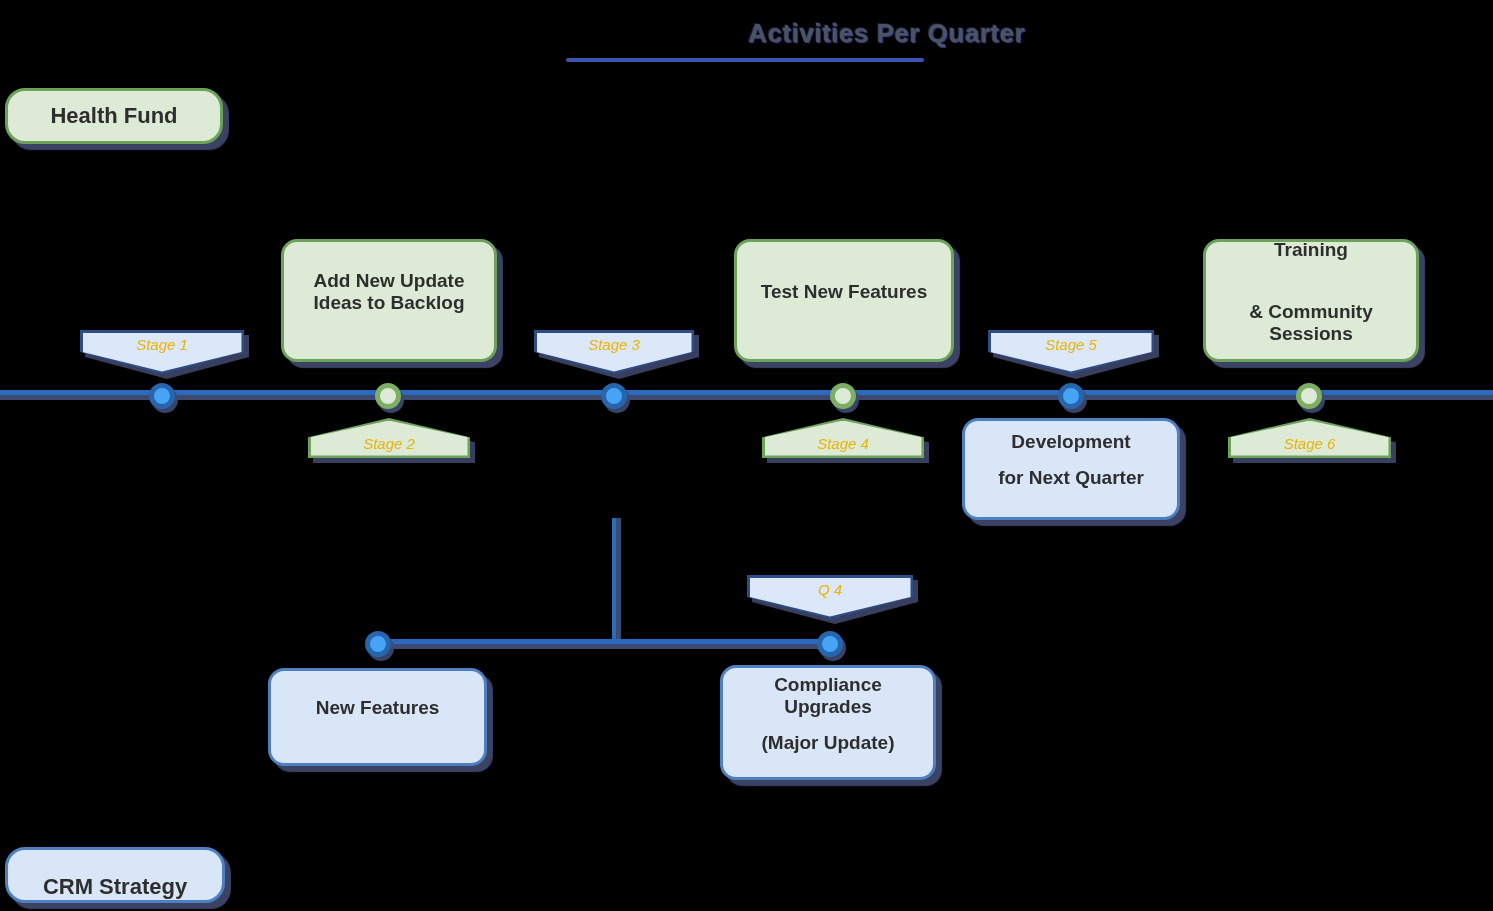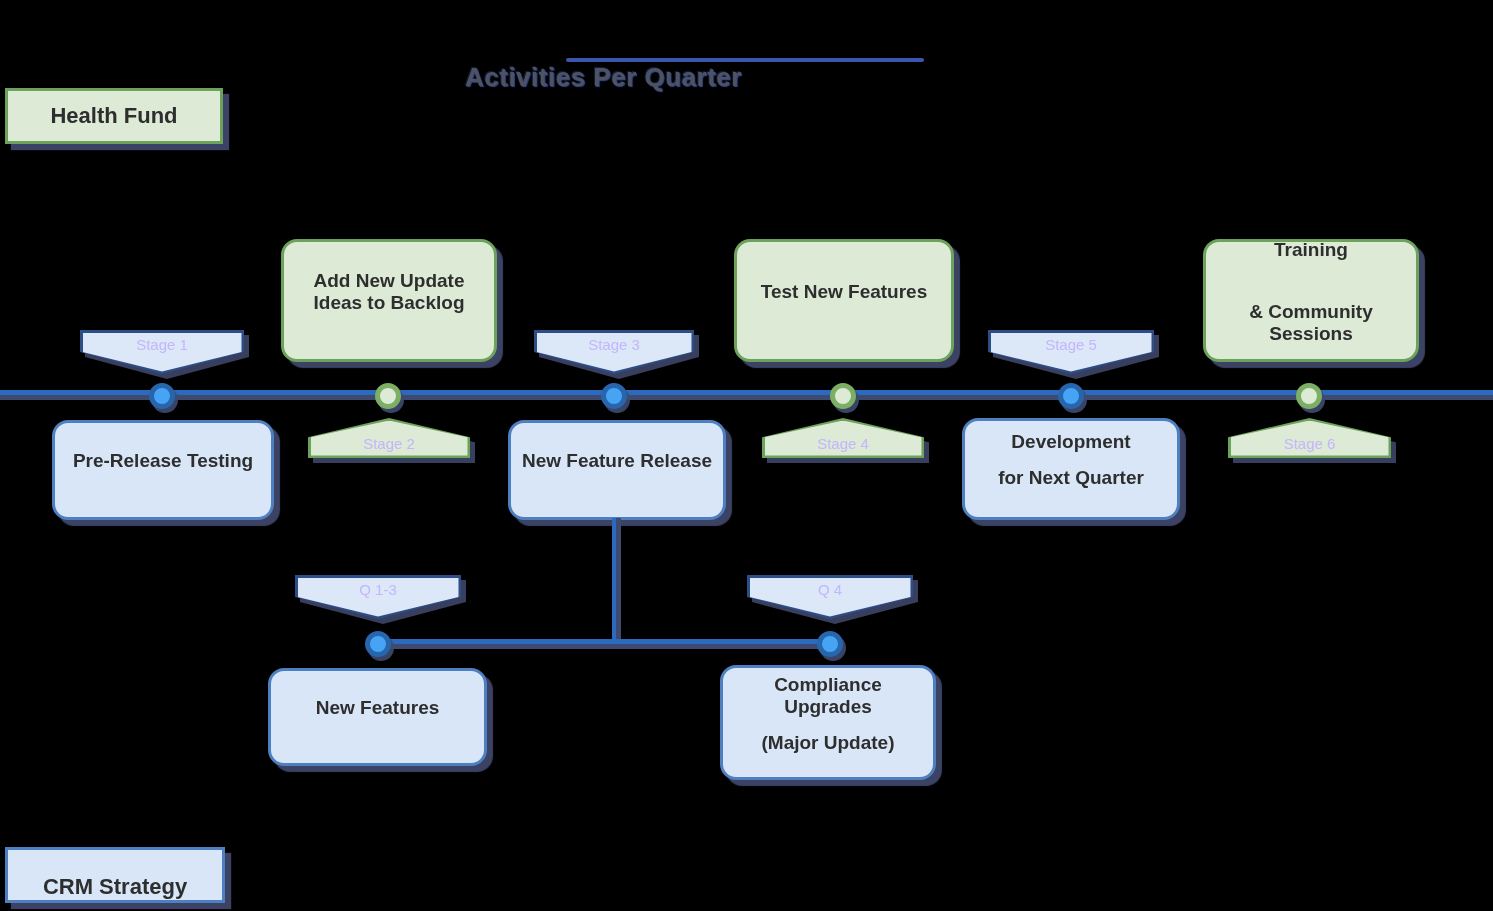--- a/index.html
+++ b/index.html
@@ -2,34 +2,33 @@
 <html style="--green-fill: #dcead6; --green-border: #6da25b; --blue-fill: #d8e6f8; --blue-border: #4e7fc1; --banner-blue-fill: #dce8f8; --banner-border-navy: #2d4d87; --timeline-blue: #2a6abf; --timeline-shadow: #3e4a70; --node-blue: #47a4f5; --node-blue-ring: #2766ad; --node-green-ring: #7caf63; --title-underline: #3c55ae;"><head>
 <meta charset="utf-8">
 <style>
   html,body{margin:0;padding:0;background:#000;}
   .canvas{
     position:relative;width:1493px;height:911px;background:#000;overflow:hidden;
     font-family:"Liberation Sans", sans-serif;
   }
   
   .title{
-    position:absolute;left:465px;top:18px;width:560px;text-align:left;
+    position:absolute;left:465px;top:18px;width:560px;text-align:right;
     font-size:26px;font-weight:bold;color:#4e5362;
     text-shadow:1px 1px 1px rgba(59,79,160,0.9), -1px -1px 1px rgba(59,79,160,0.35);
     letter-spacing:0.5px;
-    margin-top:44px;
   }
   .title-underline{
     position:absolute;left:566px;top:58px;width:358px;height:4px;border-radius:2px;
     background:var(--title-underline,#3c55ae);
   }
   
   .corner-box{
     position:absolute;display:flex;align-items:center;justify-content:center;
-    font-size:22px;font-weight:bold;color:#2e2e2e;border-radius:0;
+    font-size:22px;font-weight:bold;color:#2e2e2e;border-radius:20px;
     box-shadow:6px 6px 1px rgba(62,70,105,0.95);
   }
   .corner-box.green{background:var(--green-fill,#dcead6);border:3px solid var(--green-border,#6da25b);}
   .corner-box.blue{background:var(--blue-fill,#d8e6f8);border:3px solid var(--blue-border,#4e7fc1);align-items:flex-end;}
   
   .main-line,.h-line{
     position:absolute;height:10px;
     background:linear-gradient(to bottom,var(--timeline-blue,#2a6abf) 0%,var(--timeline-blue,#2a6abf) 52%,var(--timeline-shadow,#3e4a70) 52%,var(--timeline-shadow,#3e4a70) 100%);
   }
   .v-line{
@@ -49,21 +48,21 @@
   .b-outer{position:absolute;inset:0;}
   .b-inner{position:absolute;inset:2.5px;}
   .banner.down .b-outer,.banner.down .b-inner{clip-path:polygon(0 0,100% 0,100% 50%,50% 100%,0 50%);}
   .banner.up .b-outer,.banner.up .b-inner{clip-path:polygon(50% 0,100% 48%,100% 100%,0 100%,0 48%);}
   .banner.blue-banner .b-outer{background:var(--banner-border-navy,#2d4d87);}
   .banner.blue-banner .b-inner{background:var(--banner-blue-fill,#dce8f8);}
   .banner.green-banner .b-outer{background:var(--green-border,#6da25b);}
   .banner.green-banner .b-inner{background:var(--green-fill,#e2efdb);}
   .b-text{
     position:absolute;left:0;right:0;display:flex;align-items:center;justify-content:center;
-    font-size:15px;color:#c4b5fd;
+    font-size:15px;color:#eab308;font-style:italic;
   }
   .banner.down .b-text{top:2px;height:24px;}
   .banner.up .b-text{bottom:3px;height:24px;}
   
   .box{
     position:absolute;display:flex;flex-direction:column;align-items:center;justify-content:center;
     text-align:center;font-weight:bold;font-size:19px;color:#2e2e2e;
     border-radius:16px;box-shadow:6px 6px 1px rgba(62,70,105,0.95);
     padding:0 10px 18px 10px;box-sizing:border-box;
   }
@@ -141,40 +140,28 @@
     <span class="line wrap-170">Add New Update Ideas to Backlog</span>
   </div>
   <div class="box green" style="left:734px;top:239px;width:220px;height:123px">
     <span class="line">Test New Features</span>
   </div>
   <div class="box green" style="left:1203px;top:239px;width:216px;height:123px">
     <span class="line">Training</span>
     <span class="line wrap-130">&amp; Community Sessions</span>
   </div>
 
-  <div class="box blue" style="left:52px;top:420px;width:222px;height:100px">
-    <span class="line">Pre-Release Testing</span>
-  </div>
-  <div class="box blue" style="left:508px;top:420px;width:218px;height:100px">
-    <span class="line">New Feature Release</span>
-  </div>
   <div class="box blue" style="left:962px;top:418px;width:218px;height:102px">
     <span class="line">Development</span>
     <span class="line gap-top">for Next Quarter</span>
   </div>
 
   <div class="v-line" style="left:612px;top:518px;height:126px"></div>
   <div class="h-line" style="left:376px;top:639px;width:456px"></div>
 
-  <div class="banner down blue-banner" style="left:295px;top:575px;width:166px;height:44px">
-    <div class="b-outer">
-        <div class="b-inner"></div>
-      </div>
-    <span class="b-text">Q 1-3</span>
-  </div>
   <div class="banner down blue-banner" style="left:747px;top:575px;width:166px;height:44px">
     <div class="b-outer">
         <div class="b-inner"></div>
       </div>
     <span class="b-text">Q 4</span>
   </div>
 
   <div class="node blue" style="left:378px;top:644px"></div>
   <div class="node blue" style="left:830px;top:644px"></div>
 

